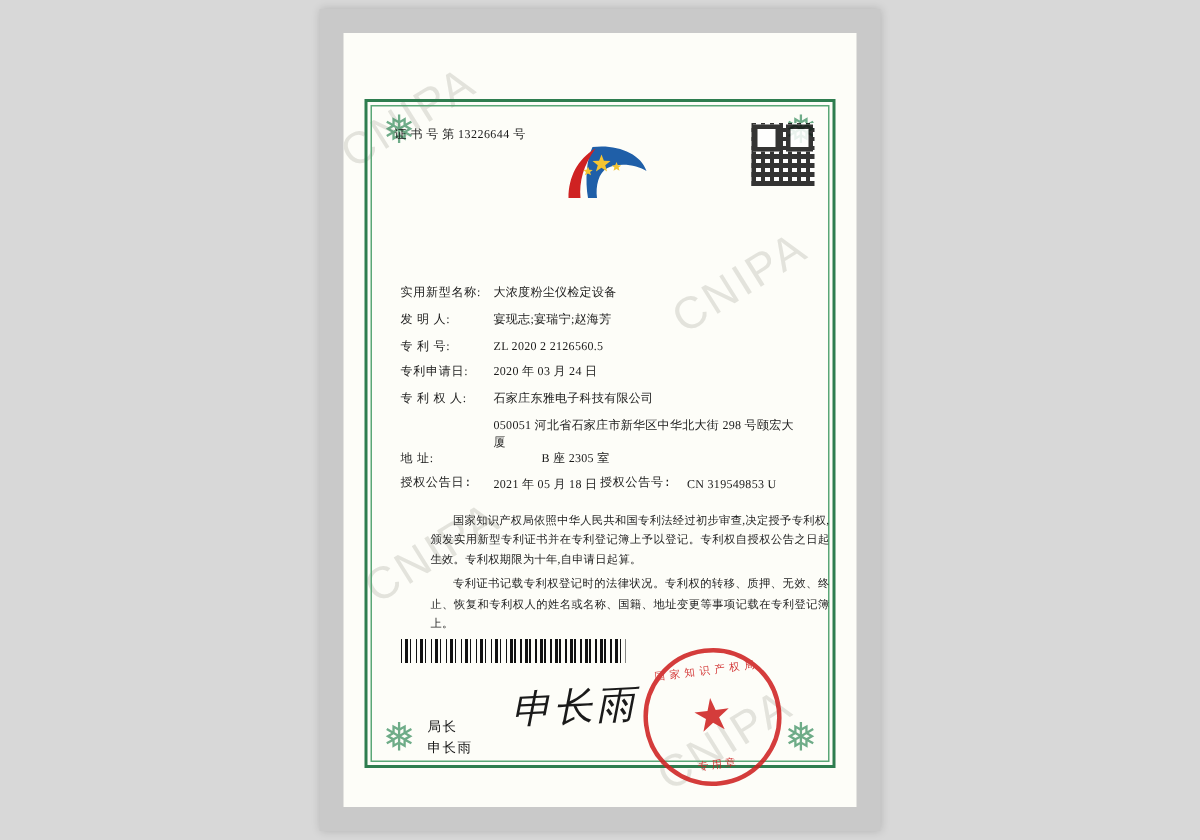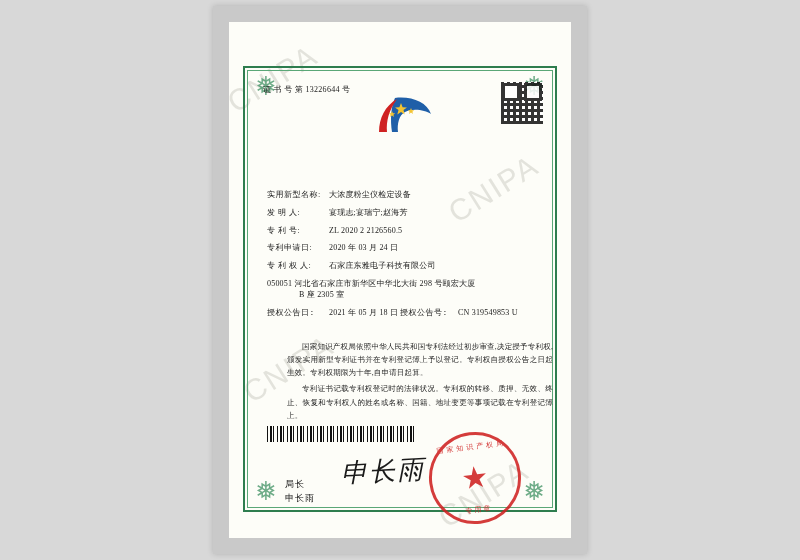--- a/index.html
+++ b/index.html
@@ -319,20 +319,21 @@
       </div>
       <div class="field">
         <div class="f-label">专利申请日:</div>
         <div class="f-value">2020 年 03 月 24 日</div>
       </div>
       <div class="field">
         <div class="f-label">专 利 权 人:</div>
         <div class="f-value">石家庄东雅电子科技有限公司</div>
       </div>
       <div class="field">
+        <div class="f-label">地     址:</div>
         <div class="f-value">
           <span>050051 河北省石家庄市新华区中华北大街 298 号颐宏大厦</span>
           <span class="line2">B 座 2305 室</span>
         </div>
       </div>
       <div class="row-2col">
         <div class="col">
           <div class="f-label">授权公告日:</div>
           <div class="f-value">2021 年 05 月 18 日</div>
         </div>

